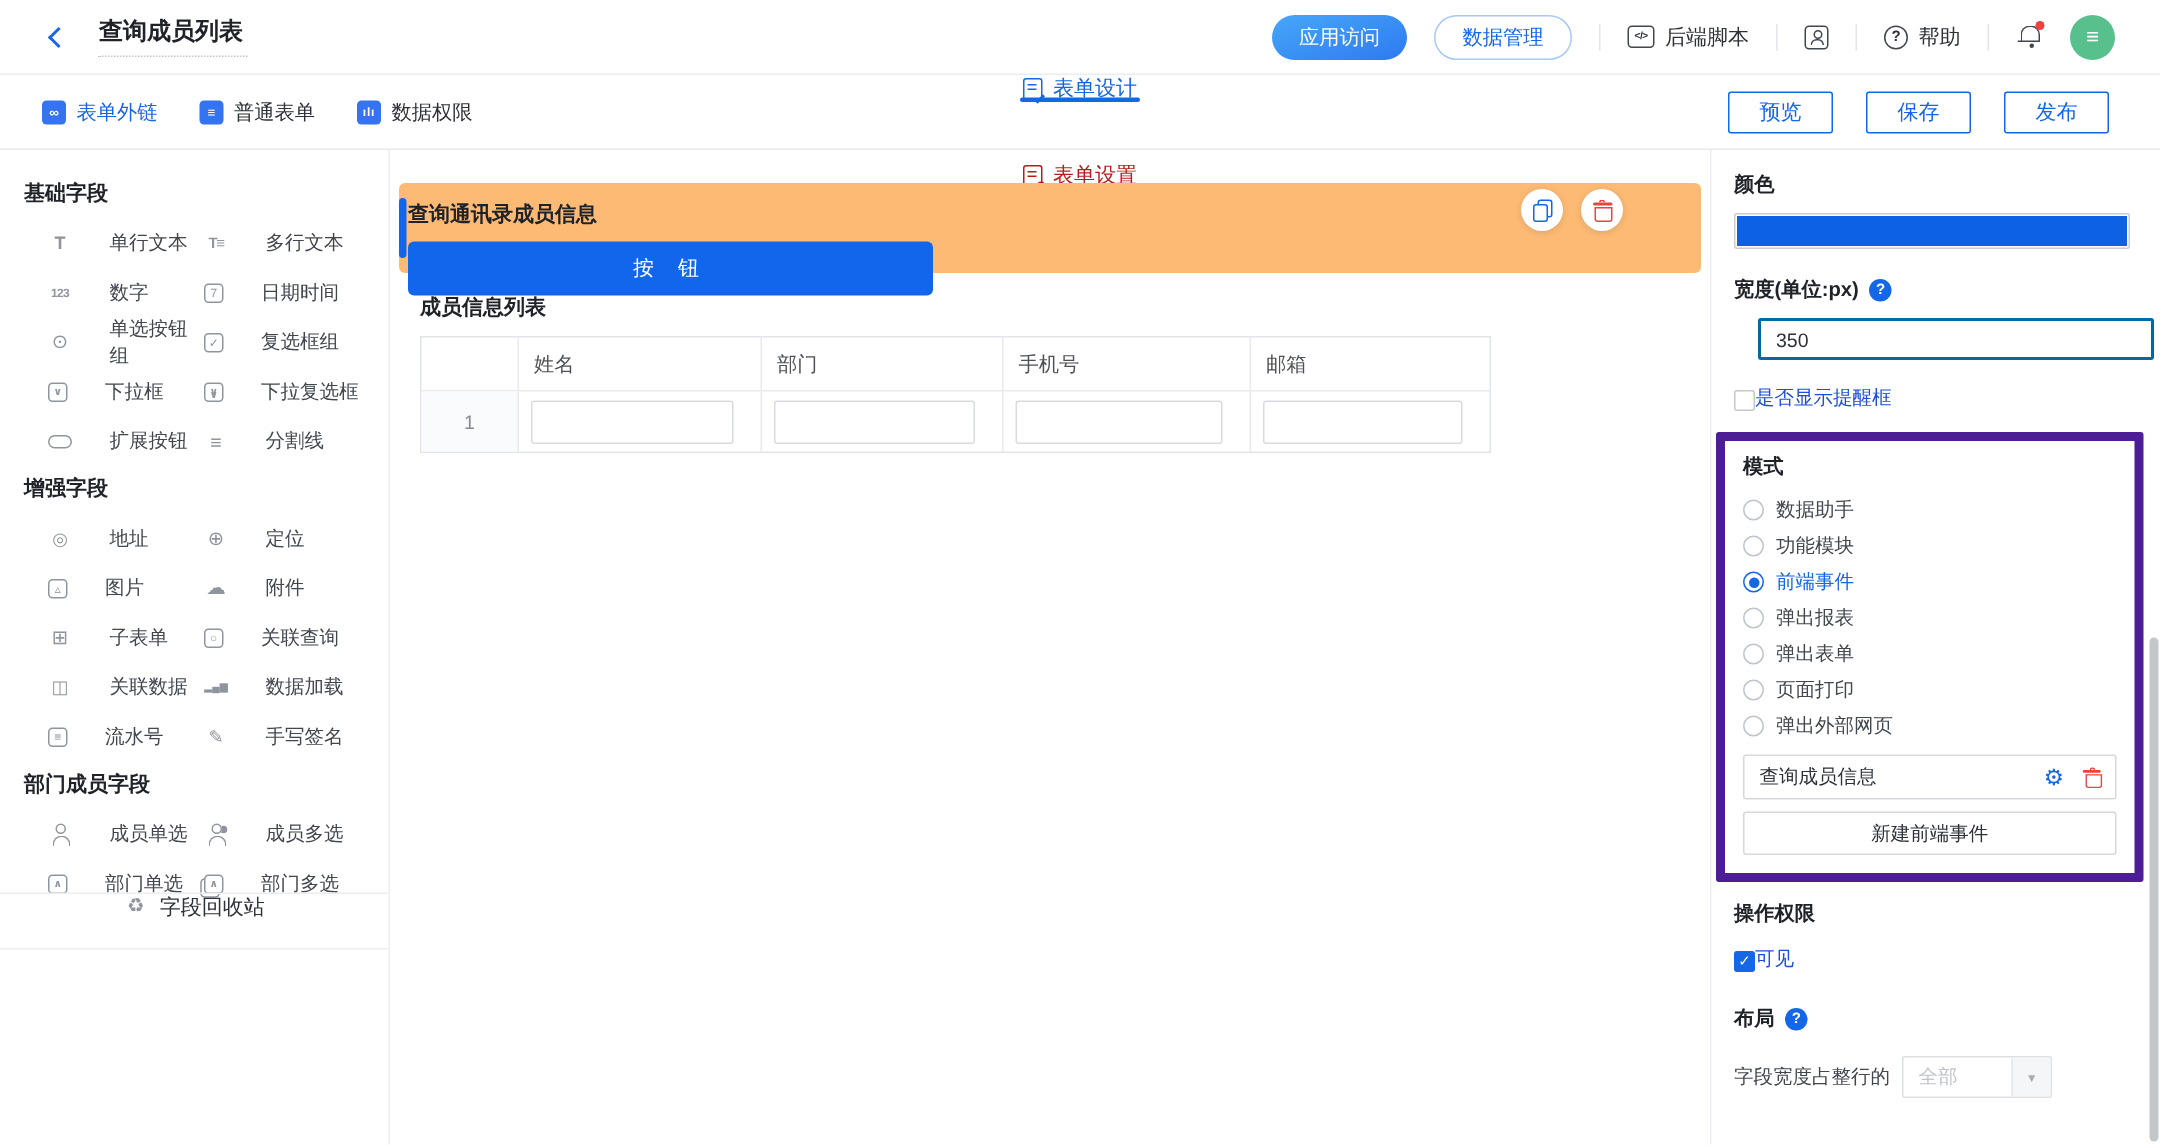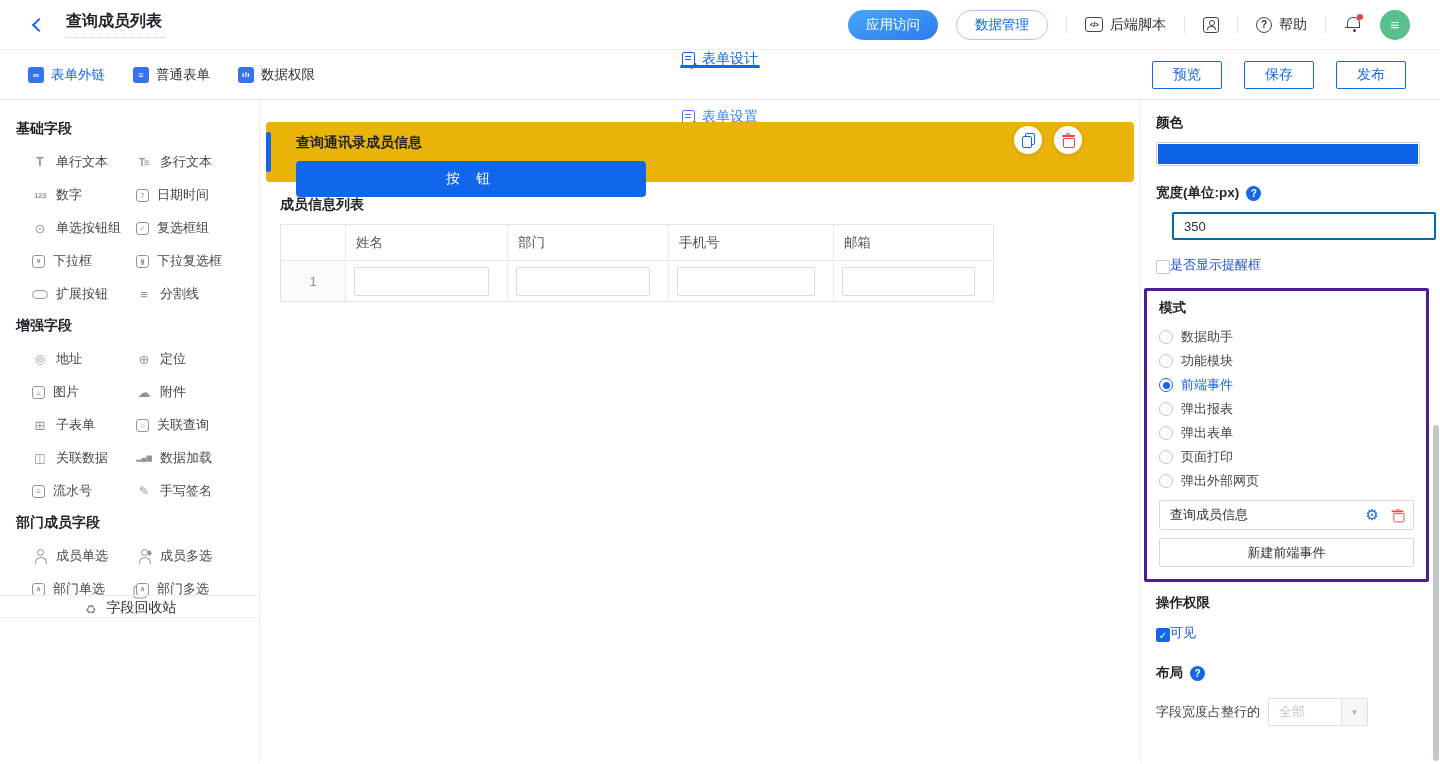--- a/index.html
+++ b/index.html
@@ -37,36 +37,36 @@
   
   .subbar { height:50px; border-bottom:1px solid #e8eaed; display:flex; align-items:center; justify-content:space-between; padding:0 34px 0 28px; position:relative; }
   .sb-left { display:flex; align-items:center; gap:28px; }
   .sb-link { display:flex; align-items:center; gap:7px; font-size:13.5px; color:#2d3138; cursor:pointer; }
   .sb-link.blue { color:#1467e6; }
   .sqic { width:16px; height:16px; border-radius:3px; background:#3573f0; color:#fff; display:inline-flex; align-items:center; justify-content:center; flex:none; }
   .sqic-link::before { content:"∞"; font-size:9px; font-weight:700; }
   .sqic-doc::before { content:"≡"; font-size:9px; font-weight:700; }
   .sqic-bars::before { content:"ılı"; font-size:8px; font-weight:700; letter-spacing:0.5px; }
   .sb-tabs { position:absolute; left:50%; transform:translateX(-50%); top:0; height:100%; display:flex; gap:40px;flex-direction:column; }
-  .tab { display:flex; align-items:center; gap:7px; font-size:14px; color:#3b82f6; position:relative; cursor:pointer; padding:0 2px; }
+  .tab { display:flex; align-items:center; gap:7px; font-size:14px; color:#b91c1c; position:relative; cursor:pointer; padding:0 2px; }
   .tab.active { color:#1467e6; }
   .tab.active::after { content:""; position:absolute; left:0; right:0; bottom:0; height:3px; background:#1467e6; border-radius:1.5px; }
   .i-doc { width:13px; height:15px; border:1.5px solid currentColor; border-radius:2px; position:relative; flex:none; }
   .i-doc::before { content:""; position:absolute; left:2px; top:3.5px; width:6px; height:1.3px; background:currentColor; box-shadow:0 3px 0 currentColor; }
   .i-doc.pen::after { content:""; position:absolute; right:-3px; bottom:-1px; width:7px; height:2px; background:currentColor; transform:rotate(-45deg); }
   .i-doc.gear::after { content:""; position:absolute; right:-3px; bottom:-3px; width:4px; height:4px; border:1.4px solid currentColor; border-radius:50%; background:#fff; }
   .sb-right { display:flex; align-items:center; gap:22px; }
   .abtn { width:70px; height:28px; border:1px solid #1467e6; color:#1467e6; background:#fff; font-size:14px; border-radius:2px; cursor:pointer; }
   
   .main { display:flex; height:663px; }
   
   .sidebar { width:260px; flex:none; border-right:1px solid #ebedf0; padding:20px 0 0 16px; position:relative; }
   .sec-title { font-size:14px; font-weight:700; color:#1f2329; margin-bottom:16px; }
   .fgrid { display:grid; grid-template-columns:104px 104px; row-gap:17px; padding-left:16px; margin-bottom:15px; }
-  .fitem { display:flex; align-items:center; gap:8px; font-size:13px; color:#41464f; height:16px; cursor:pointer; }
+  .fitem { display:flex; align-items:center; gap:25px; font-size:13px; color:#41464f; height:16px; cursor:pointer; }
   .fi { width:16px; height:16px; display:inline-flex; align-items:center; justify-content:center; color:#8f959e; flex:none; position:relative; }
   .fi.boxed { width:13px; height:13px; border:1.2px solid #8f959e; border-radius:3px; }
   .i-text::before { content:"T"; font-size:12px; font-weight:600; }
   .i-textarea::before { content:"T≡"; font-size:10px; font-weight:600; letter-spacing:-1px; }
   .i-number::before { content:"123"; font-size:8px; font-weight:700; letter-spacing:-0.5px; }
   .i-date::before { content:"7"; font-size:8px; }
   .i-radiogrp::before { content:"⊙"; font-size:13px; }
   .i-checkgrp::before { content:"✓"; font-size:8px; }
   .i-selectf::before { content:"∨"; font-size:7px; font-weight:700; }
   .i-mselect::before { content:"∨"; font-size:7px; font-weight:700; text-shadow:0 2px 0 #8f959e; }
@@ -80,25 +80,25 @@
   .i-lookup::before { content:"○"; font-size:8px; font-weight:700; }
   .i-linkdata::before { content:"◫"; font-size:12px; }
   .i-dataload::before { content:"▂▄▆"; font-size:7px; }
   .i-serial::before { content:"≡"; font-size:8px; }
   .i-sign::before { content:"✎"; font-size:12px; }
   .i-person::before { content:""; position:absolute; top:0.5px; left:5px; width:5px; height:5px; border:1.2px solid #8f959e; border-radius:50%; }
   .i-person::after { content:""; position:absolute; bottom:0.5px; left:2.5px; width:10px; height:5.5px; border:1.2px solid #8f959e; border-bottom:none; border-radius:6px 6px 0 0; }
   .i-person.multi::before { box-shadow:4.5px 0.5px 0 -1px #8f959e; }
   .i-dept::before { content:"∧"; font-size:7px; font-weight:700; }
   .i-dept.multi { box-shadow:-2.5px 2.5px 0 -1px #fff, -2.5px 2.5px 0 0 #8f959e; }
-  .recycle { position:absolute; top:495px; left:0; right:0; height:23px; border-top:1px solid #ebedf0; border-bottom:1px solid #ebedf0; display:flex; align-items:flex-end; justify-content:center; gap:8px; font-size:14px; color:#2d3138; cursor:pointer; }
+  .recycle { position:absolute; top:495px; left:0; right:0; height:38px; border-top:1px solid #ebedf0; border-bottom:1px solid #ebedf0; display:flex; align-items:flex-start; justify-content:center; gap:8px; font-size:14px; color:#2d3138; cursor:pointer; }
   .i-recycle::before { content:"♻"; font-size:13px; color:#8f959e; }
   
   .canvas { flex:1; padding:22px 6px 0 6px; background:#fff; min-width:0; }
-  .fieldblock { position:relative; background:#eab308; border-radius:4px; height:60px; padding:12px 14px 0 30px; }
+  .fieldblock { position:relative; background:#fdba74; border-radius:4px; height:60px; padding:12px 14px 0 6px; }
   .selbar { position:absolute; left:0; top:10px; bottom:10px; width:5px; background:#1266eb; border-radius:3px; }
   .fb-label { font-size:14px; font-weight:700; color:#1f2329; margin-bottom:9px; }
   .btn-field { width:350px; height:36px; background:#1266eb; color:#fff; border:none; border-radius:4px; font-size:14px; letter-spacing:6px; cursor:pointer; }
   .block-actions { position:absolute; top:4px; right:52px; display:flex; gap:12px; }
   .circbtn { width:28px; height:28px; border-radius:50%; background:#fff; box-shadow:0 1px 5px rgba(31,35,41,.14); display:flex; align-items:center; justify-content:center; cursor:pointer; }
   .i-copy { position:relative; width:13px; height:14px; }
   .i-copy::before { content:""; position:absolute; top:0; left:3.5px; width:8px; height:10px; border:1.4px solid #1467e6; border-radius:2px; }
   .i-copy::after { content:""; position:absolute; top:3px; left:0; width:8px; height:10px; border:1.4px solid #1467e6; border-radius:2px; background:#fff; }
   .i-trash { position:relative; width:13px; height:14px; }
   .i-trash::before { content:""; position:absolute; top:2px; left:0; width:13px; height:1.6px; background:#f0413e; border-radius:1px; box-shadow:0 -2px 0 -0.2px transparent; }
@@ -122,21 +122,21 @@
   .pbody { padding:14px 20px 0 15px; }
   .plabel { font-size:13.5px; font-weight:700; color:#1f2329; display:flex; align-items:center; }
   .i-help { display:inline-flex; width:15px; height:15px; border-radius:50%; background:#1467e6; color:#fff; align-items:center; justify-content:center; margin-left:7px; flex:none; cursor:pointer; }
   .i-help::before { content:"?"; font-size:10px; font-weight:700; }
   .swatch { height:24px; border:1px solid #c9cdd3; border-radius:2px; background-color:#0d61e4; background-clip:content-box; padding:1px; margin:10px 0 18px; cursor:pointer; }
   .pinput { width:100%; height:28px; border:2px solid #0369a1; border-radius:2px; font-size:13px; padding:0 10px; color:#2d3138; margin:10px 16px 4px; }
   .chkrow { display:flex; align-items:flex-end; gap:0; font-size:13px; color:#1d4ed8; margin:12px 0 0; cursor:pointer; }
   .chk { width:14px; height:14px; border:1px solid #c3c7ce; border-radius:2px; background:#fff; flex:none; }
   .chk.checked { background:#1467e6; border-color:#1467e6; display:flex; align-items:center; justify-content:center; }
   .chk.checked::before { content:"✓"; color:#fff; font-size:10px; font-weight:700; }
-  .modebox { border:3px solid #4c1d95; border-radius:2px; margin:14px -9px 12px -12px; padding:8px 12px 12px; }
+  .modebox { border:6px solid #4c1d95; border-radius:2px; margin:14px -9px 12px -12px; padding:8px 12px 12px; }
   .modebox .plabel { margin-bottom:8px; }
   .rrow { display:flex; align-items:center; gap:8px; font-size:13px; color:#41464f; height:24px; cursor:pointer; }
   .rrow.sel { color:#1467e6; }
   .radio { width:14px; height:14px; border:1px solid #bfc3ca; border-radius:50%; background:#fff; flex:none; position:relative; }
   .radio.sel { border:1.5px solid #1467e6; }
   .radio.sel::after { content:""; position:absolute; inset:2.5px; border-radius:50%; background:#1467e6; }
   .evrow { height:30px; border:1px solid #d5d9de; border-radius:2px; display:flex; align-items:center; gap:12px; padding:0 9px 0 10px; font-size:13px; color:#2d3138; margin-top:7px; }
   .evname { flex:1; }
   .i-gear::before { content:"⚙"; font-size:15px; color:#1467e6; }
   .i-gear { cursor:pointer; display:inline-flex; }

